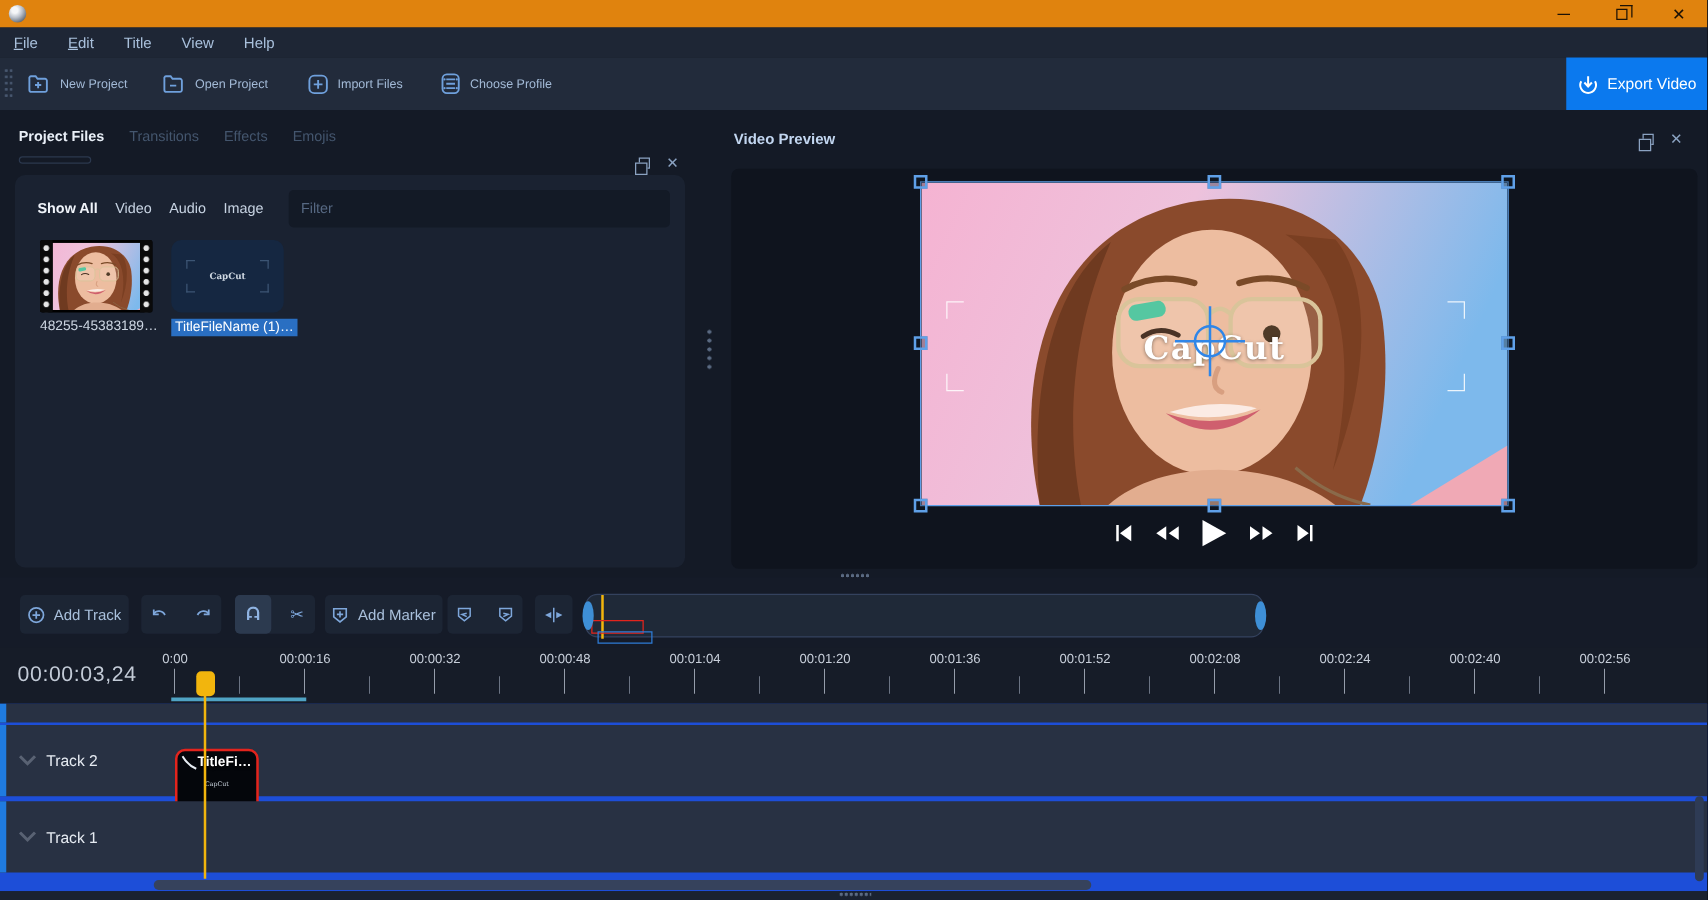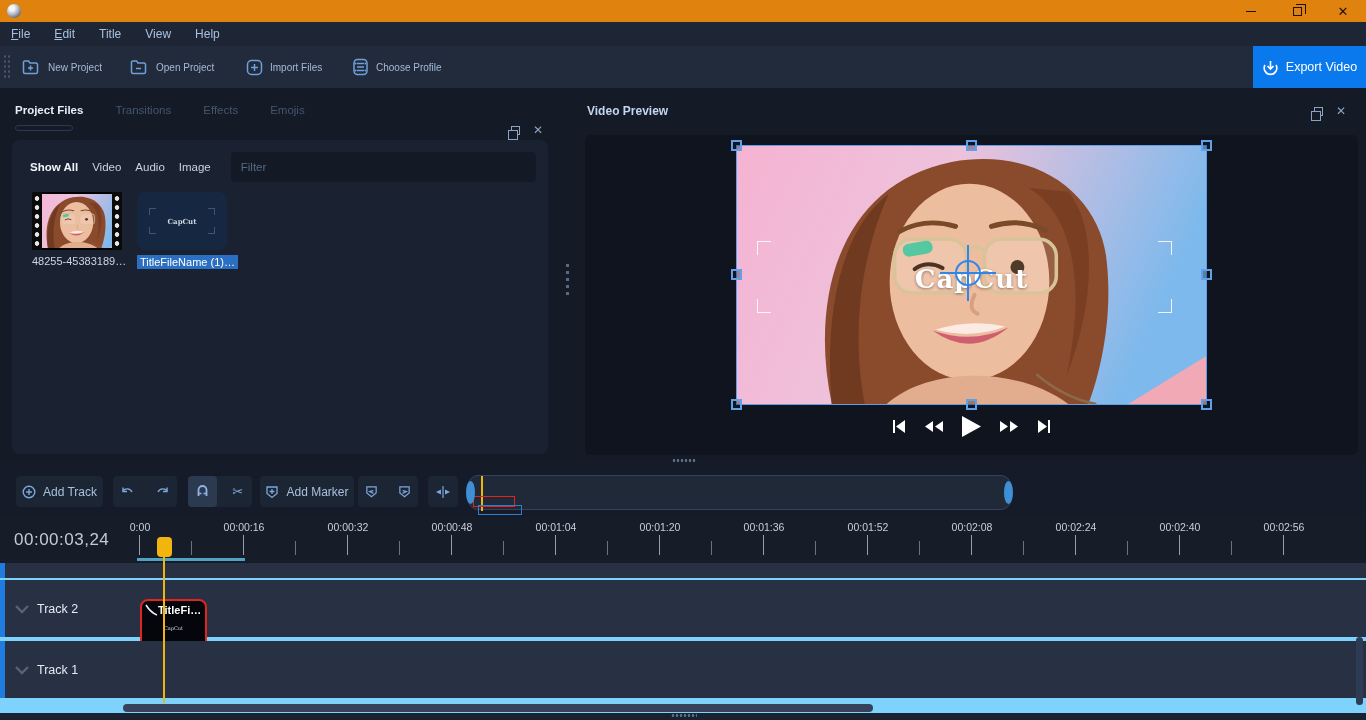--- a/index.html
+++ b/index.html
@@ -27,21 +27,21 @@
   
   .toolbar{position:absolute;left:0;top:46px;width:1366px;height:42px;background:#222b3b;}
   .grip-v{position:absolute;left:3px;top:8px;width:7px;height:26px;
     background:radial-gradient(circle,#47566e 1px,transparent 1.3px);background-size:4px 5px;}
   .tbtn{position:absolute;top:0;height:42px;display:flex;align-items:center;gap:7px;font-size:10px;color:#a3bad7;}
   .tbtn svg{display:block;}
   .btn-export{position:absolute;right:0;top:0;width:113px;height:42px;background:#0b79ee;color:#fff;
     display:flex;align-items:center;justify-content:center;gap:7px;font-size:12.5px;}
 
   
-  .dock-tabs{position:absolute;left:15px;top:104px;display:flex;gap:32px;}
+  .dock-tabs{position:absolute;left:15px;top:104px;display:flex;gap:20px;}
   .dock-tab{font-size:11.5px;color:#44566e;}
   .dock-tab.active{color:#e9eff7;font-weight:600;}
   .dock-pill{position:absolute;left:15px;top:125px;width:58px;height:6px;border:1px solid #2b384e;border-radius:3px;}
   .dock-icons{position:absolute;display:flex;gap:13px;align-items:center;}
   .float-ic{position:relative;width:9px;height:9px;border:1.2px solid #8ba3c2;}
   .float-ic::before{content:"";position:absolute;left:-4px;top:3px;width:8px;height:8px;border:1.2px solid #8ba3c2;background:#141a26;}
   .close-ic{color:#8ba3c2;font-size:12px;line-height:1;}
   .panel-title{position:absolute;left:587px;top:104px;font-size:12px;font-weight:700;color:#c2d6f0;}
 
   
@@ -114,21 +114,21 @@
   .timecode{position:absolute;left:14px;top:12px;font-size:17px;color:#c3cbd7;letter-spacing:.5px;}
   .ruler-labels{position:absolute;left:88px;top:3px;width:1248px;display:flex;}
   .ruler-label{width:104px;text-align:center;font-size:10.5px;color:#c8cfda;white-space:nowrap;}
   .ticks-major{position:absolute;left:139px;top:17px;width:1150px;height:20px;
      background:repeating-linear-gradient(90deg,#959dab 0 1px,transparent 1px 104px);}
   .ticks-minor{position:absolute;left:191px;top:23px;width:1100px;height:14px;
      background:repeating-linear-gradient(90deg,#6a7383 0 1px,transparent 1px 104px);}
   .cachebar{position:absolute;left:137px;top:40px;width:108px;height:3px;background:#4fa3c4;}
 
   
-  .tracks{position:absolute;left:0;top:563px;width:1366px;height:150px;background:#7dd3fc;}
+  .tracks{position:absolute;left:0;top:563px;width:1366px;height:150px;background:#1d4ed8;}
   .trow{position:absolute;left:0;width:1366px;background:#283143;}
   .trow .edgebar{position:absolute;left:0;top:0;width:5px;height:100%;background:#1f7be0;}
   .track-name{position:absolute;left:37px;top:50%;transform:translateY(-50%);font-size:12.5px;color:#e6ebf2;}
   .chev{position:absolute;left:15px;top:50%;transform:translateY(-50%);}
   .clip{position:absolute;border-radius:8px;}
   .clip-title{left:140px;top:19px;width:67px;height:52px;background:#04060b;border:2px solid #e3241d;}
   .clip-title .lbl{position:absolute;left:16px;top:3px;font-size:11px;font-weight:700;color:#fff;white-space:nowrap;text-shadow:0 1px 2px #000;}
   .clip-title .sub{position:absolute;left:0;right:0;top:24px;text-align:center;font-size:5px;color:#cfd8e2;font-family:"DejaVu Serif",serif;}
   .fade-swoosh{position:absolute;left:3px;top:3px;}
   .kf{position:absolute;width:9px;height:9px;border-radius:50%;background:radial-gradient(circle at 40% 35%,#8ecdf5 0 30%,#1f7bd0 100%);}

